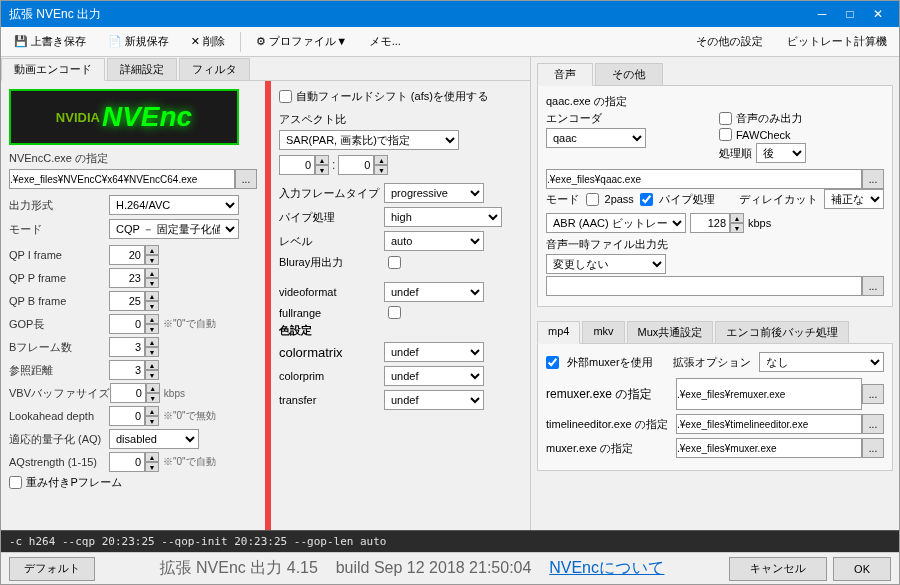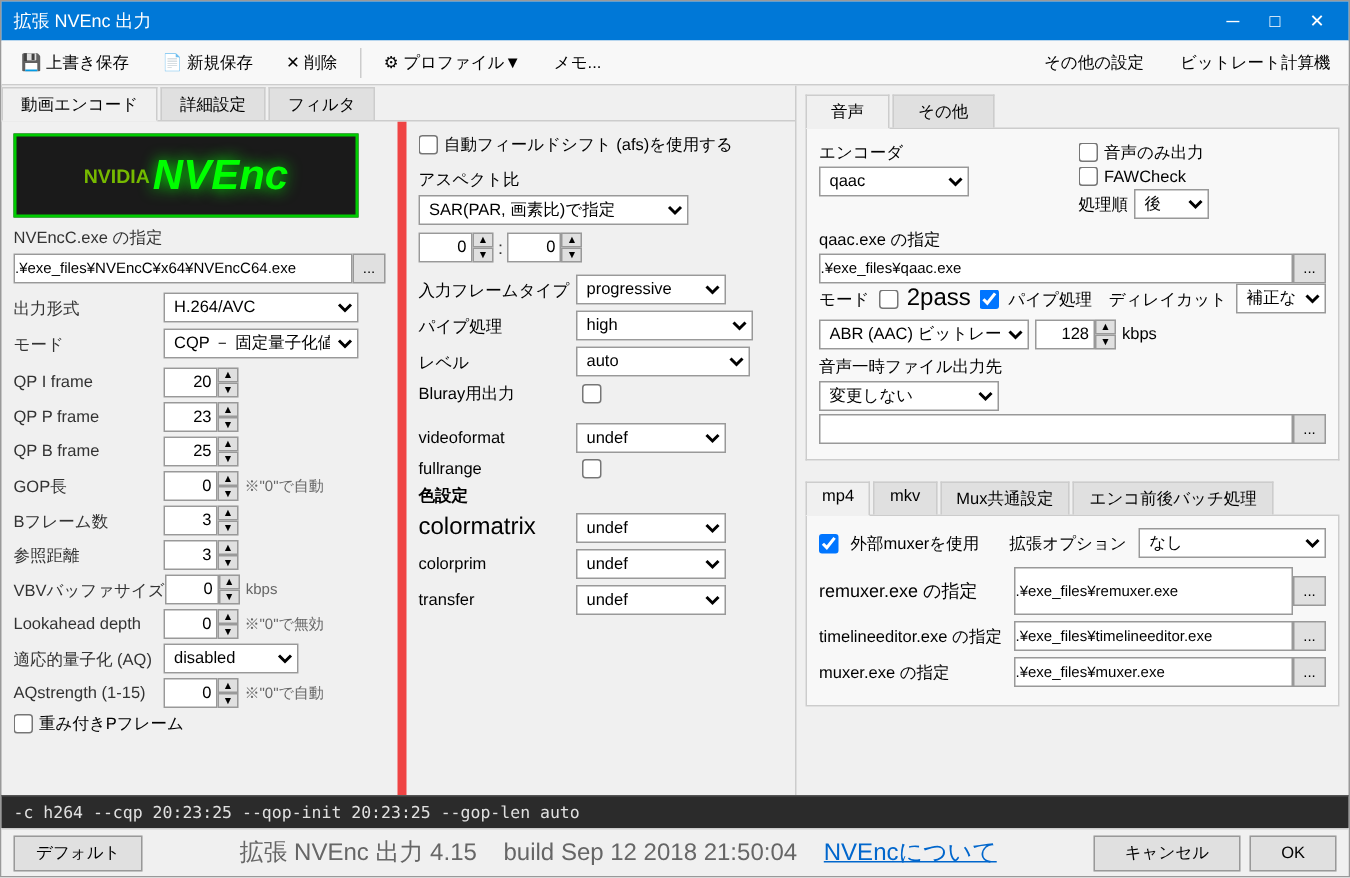--- a/index.html
+++ b/index.html
@@ -331,21 +331,21 @@
 
           <div class="form-row" style="margin-bottom:4px;">
             <span style="font-size:11px;min-width:105px;">パイプ処理</span>
             <select style="width:118px;">
               <option>high</option>
             </select>
           </div>
 
           <div class="form-row" style="margin-bottom:4px;">
             <span style="font-size:11px;min-width:105px;">レベル</span>
-            <select style="width:116px;">
+            <select style="width:100px;">
               <option>auto</option>
             </select>
           </div>
 
           <div class="checkbox-row" style="margin-bottom:12px;">
             <span style="font-size:11px;min-width:105px;">Bluray用出力</span>
             <input type="checkbox" style="">
           </div>
 
           <div class="form-row" style="margin-bottom:4px;">
@@ -356,21 +356,21 @@
           </div>
 
           <div class="checkbox-row" style="margin-bottom:4px;">
             <span style="font-size:11px;min-width:105px;">fullrange</span>
             <input type="checkbox" style="">
           </div>
 
           <div style="font-size:11px;margin-bottom:4px;font-weight:bold;">色設定</div>
 
           <div class="form-row" style="margin-bottom:4px;">
-            <span style="font-size:16px;min-width:105px;">colormatrix</span>
+            <span style="font-size:13px;min-width:105px;">colormatrix</span>
             <select style="width:100px;">
               <option>undef</option>
             </select>
           </div>
 
           <div class="form-row" style="margin-bottom:4px;">
             <span style="font-size:11px;min-width:105px;">colorprim</span>
             <select style="width:100px;">
               <option>undef</option>
             </select>
@@ -387,20 +387,22 @@
     </div>
 
     <div class="right-panel">
 
       <div style="display:flex;border-bottom:1px solid #ccc;margin-bottom:0;">
         <div class="right-tab active">音声</div>
         <div class="right-tab">その他</div>
       </div>
 
       <div style="border:1px solid #ccc;border-top:none;padding:8px;background:#f8f8f8;margin-bottom:6px;">
+
+        <div style="font-size:11px;margin-bottom:2px;">qaac.exe の指定</div>
 
         <div style="display:flex;align-items:flex-start;margin-bottom:6px;">
           <div style="flex:1;">
             <div style="font-size:11px;margin-bottom:2px;">エンコーダ</div>
             <select style="width:100px;">
               <option>qaac</option>
             </select>
           </div>
           <div style="flex:1;margin-left:8px;">
             <div class="checkbox-row" style="margin-bottom:2px;">
@@ -412,31 +414,29 @@
               <label>FAWCheck</label>
             </div>
             <div style="display:flex;align-items:center;gap:4px;">
               <span style="font-size:11px;">処理順</span>
               <select style="width:50px;">
                 <option>後</option>
               </select>
             </div>
           </div>
         </div>
-
-        <div style="font-size:11px;margin-bottom:2px;">qaac.exe の指定</div>
         <div style="display:flex;align-items:center;margin-bottom:0;">
           <input type="text" style="flex: 1 1 0%; height: 20px; border: 1px solid rgb(153, 153, 153); font-size: 10px;" value=".¥exe_files¥qaac.exe">
           <div class="browse-btn">...</div>
         </div>
 
         <div style="display:flex;align-items:center;gap:6px;margin-bottom:4px;">
           <span style="font-size:11px;">モード</span>
           <input type="checkbox" style="">
-          <span style="font-size:16px;">2pass</span>
+          <span style="font-size:11px;">2pass</span>
           <input type="checkbox" checked="" style="">
           <span style="font-size:11px;">パイプ処理</span>
           <span style="font-size:11px;margin-left:auto;">ディレイカット</span>
           <select style="width:60px;">
             <option>補正なし</option>
           </select>
         </div>
 
         <div style="display:flex;align-items:center;gap:4px;margin-bottom:4px;">
           <select style="width:140px;">

